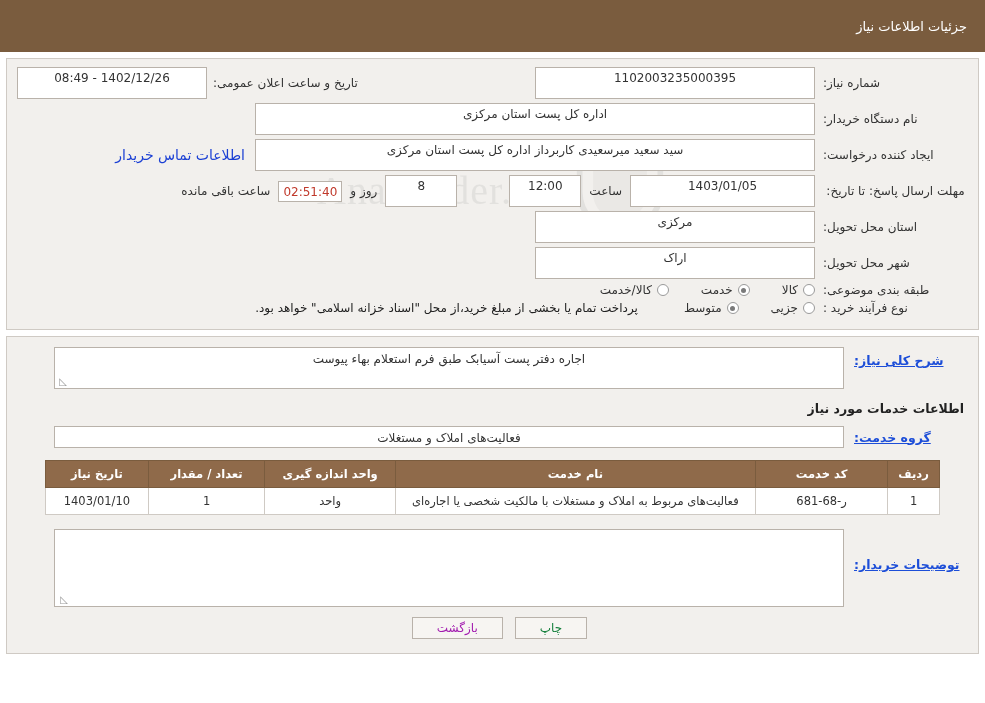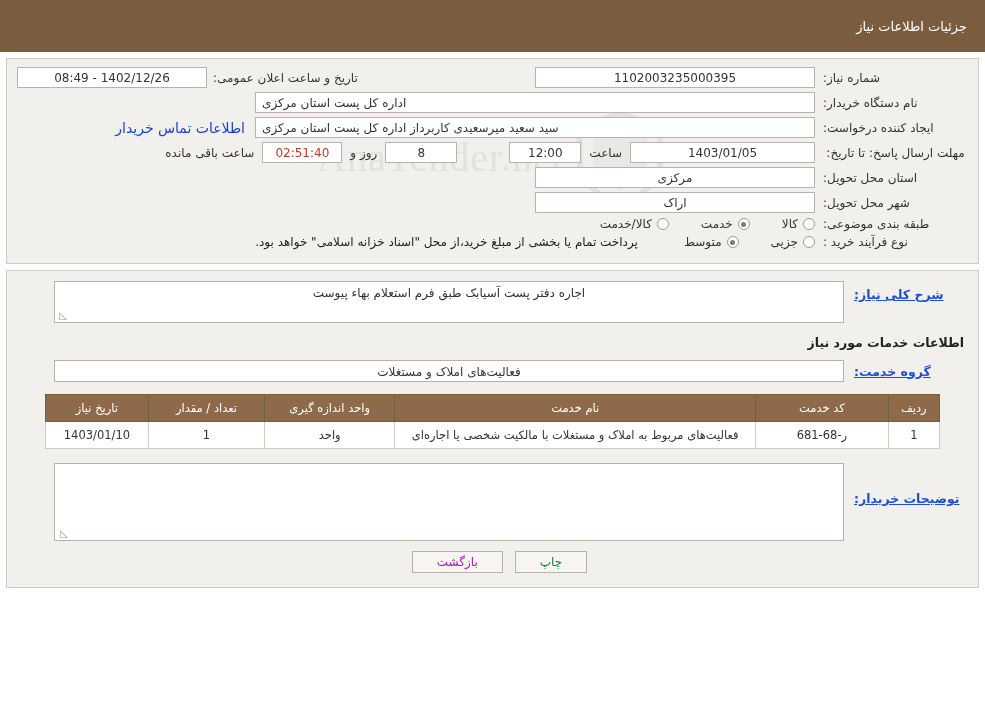--- a/index.html
+++ b/index.html
@@ -79,31 +79,31 @@
     text-align: left;
     padding-left: 8px;
     font-size: 12px;
     color: #333;
     white-space: nowrap;
   }
   .lbl-main { width: 145px; }
   .box {
     background: #ffffff;
     border: 1px solid #b9b2aa;
-    height: 21px;
+    height: 32px;
     line-height: 21px;
     box-sizing: border-box;
     padding: 0 6px;
     font-size: 12px;
     color: #333;
     text-align: center;
     overflow: hidden;
     white-space: nowrap;
   }
-  .box.rightalign { text-align: left; }
+  .box.rightalign { text-align: center; }
 
   .w-num { width: 280px; }
   .w-wide { width: 560px; }
   .w-date { width: 190px; }
   .w-mid { width: 185px; }
   .w-xsmall { width: 72px; }
   .w-time { width: 72px; }
 
   .lbl-inline {
     padding: 0 8px;
@@ -114,21 +114,21 @@
     color: #1a3fd4;
     text-decoration: none;
     font-size: 14px;
     white-space: nowrap;
     padding-right: 10px;
   }
   .countdown {
     background: #ffffff;
     border: 1px solid #b9b2aa;
     color: #c0392b;
-    width: 80px;
+    width: 64px;
     height: 21px;
     line-height: 21px;
     text-align: center;
     box-sizing: border-box;
     font-size: 12px;
   }
 
   
   .radiogrp {
     display: flex;
@@ -203,21 +203,21 @@
     width: 895px;
     margin: 0 auto;
     background: #ffffff;
     font-size: 11.5px;
     position: relative;
     z-index: 1;
   }
   table.grid th {
     background: #8f6a4a;
     color: #ffffff;
-    font-weight: normal;
+    font-weight: bold;
     border: 1px solid #7a5c3e;
     padding: 6px 4px;
     text-align: center;
     font-size: 11.5px;
   }
   table.grid td {
     border: 1px solid #cfcac4;
     padding: 6px 6px;
     text-align: center;
     color: #333;

